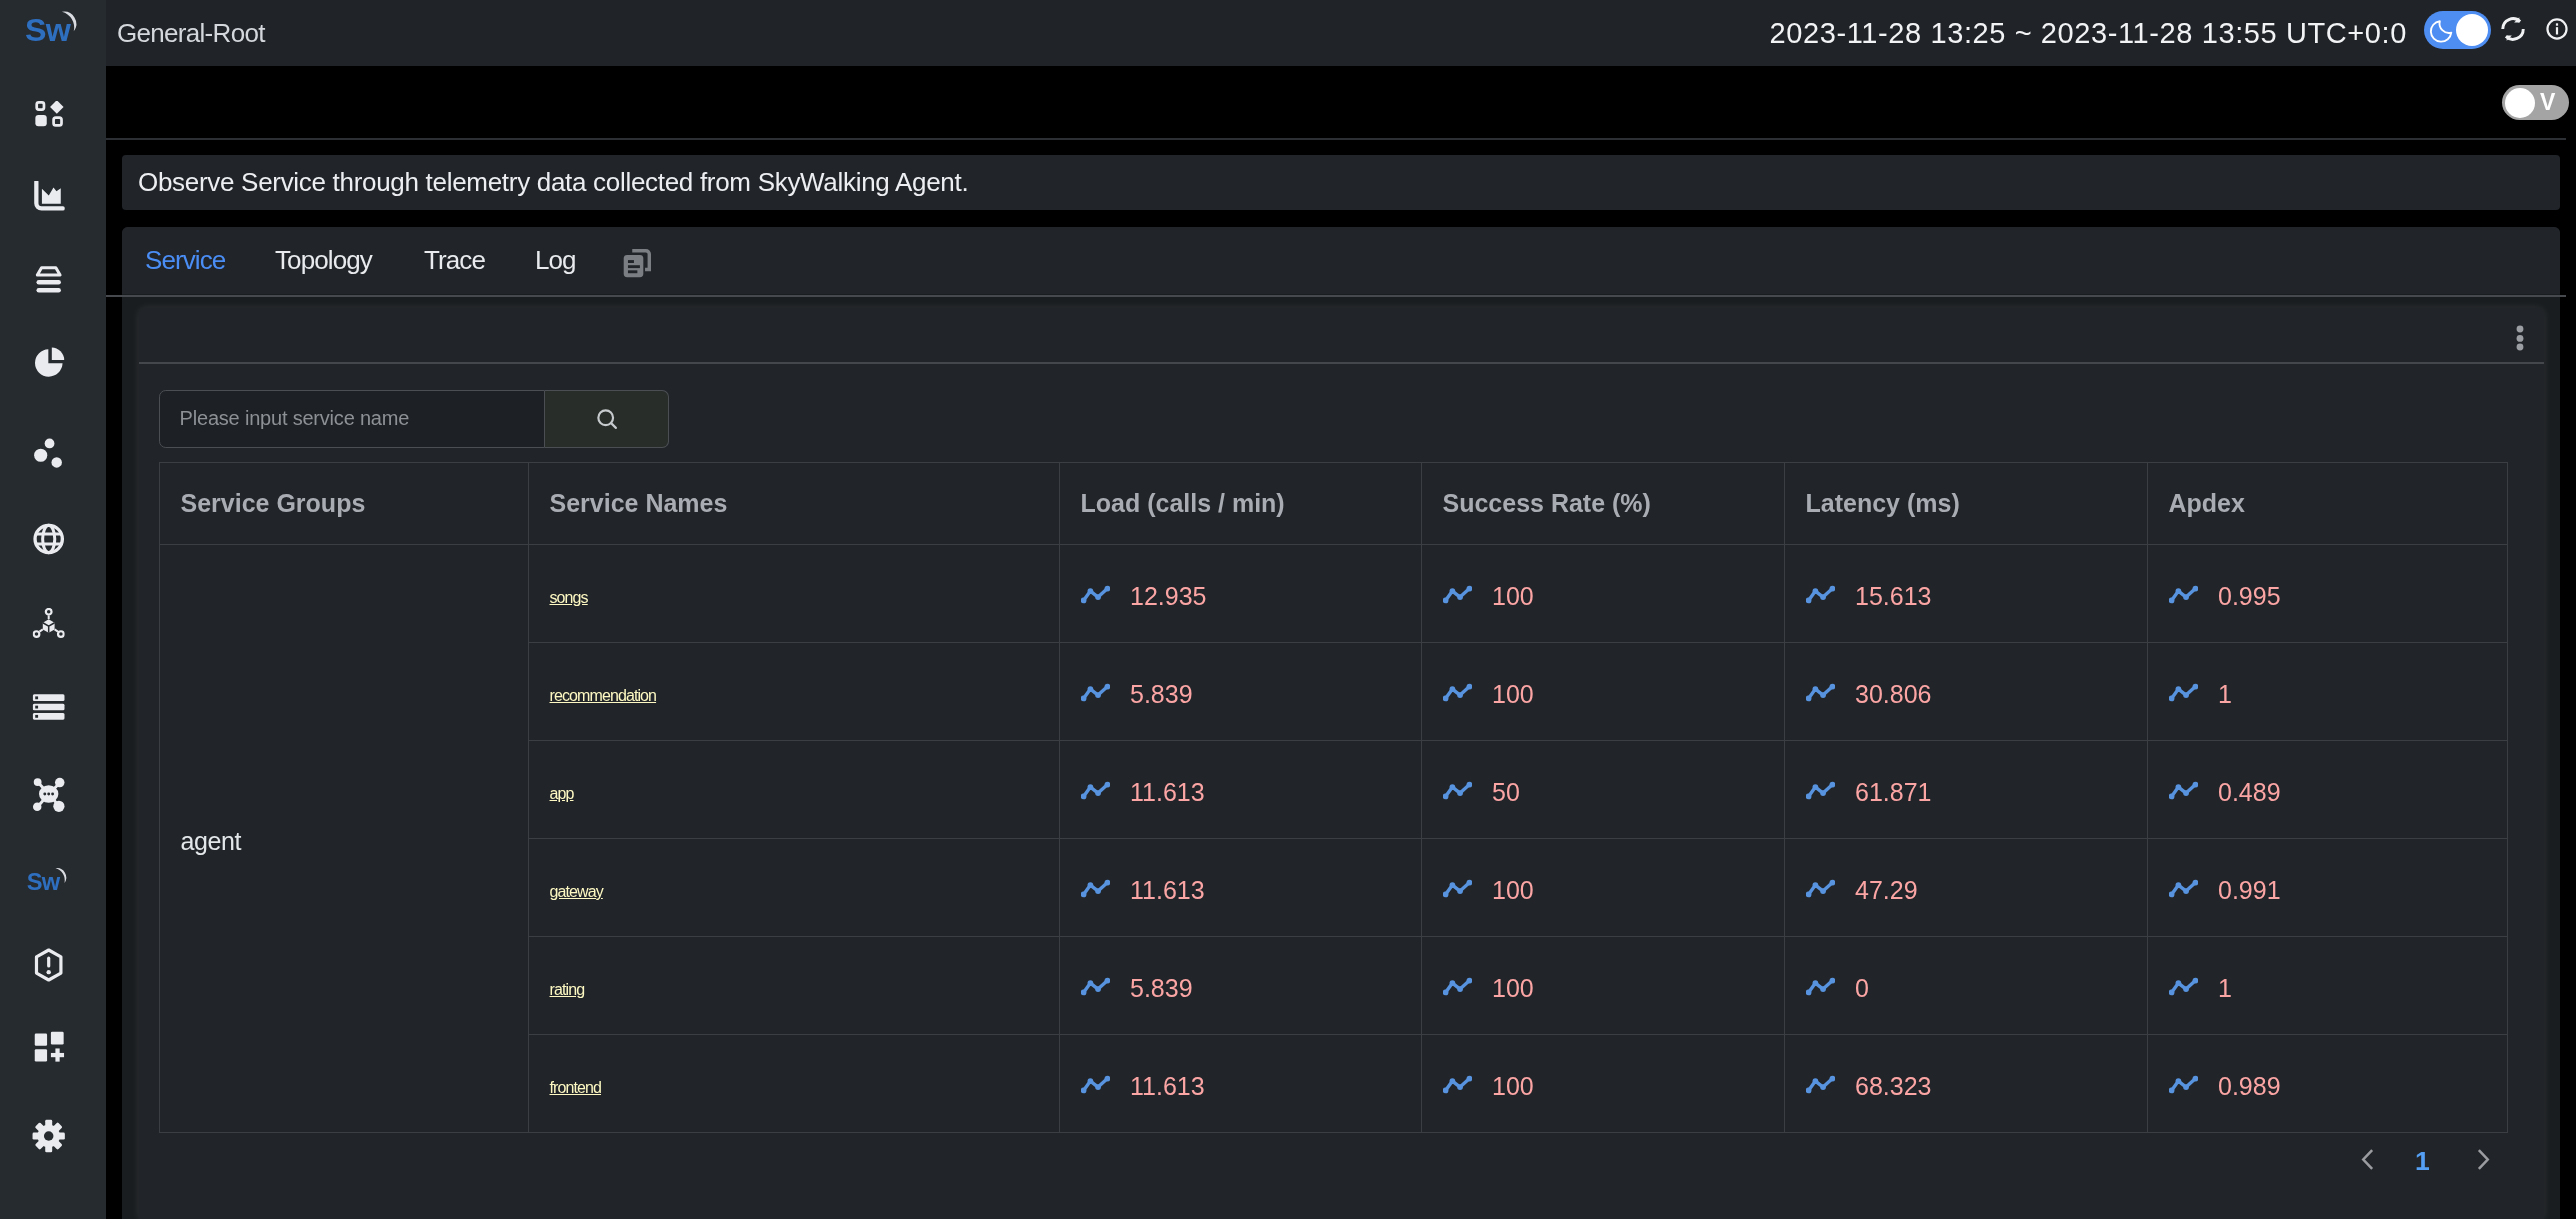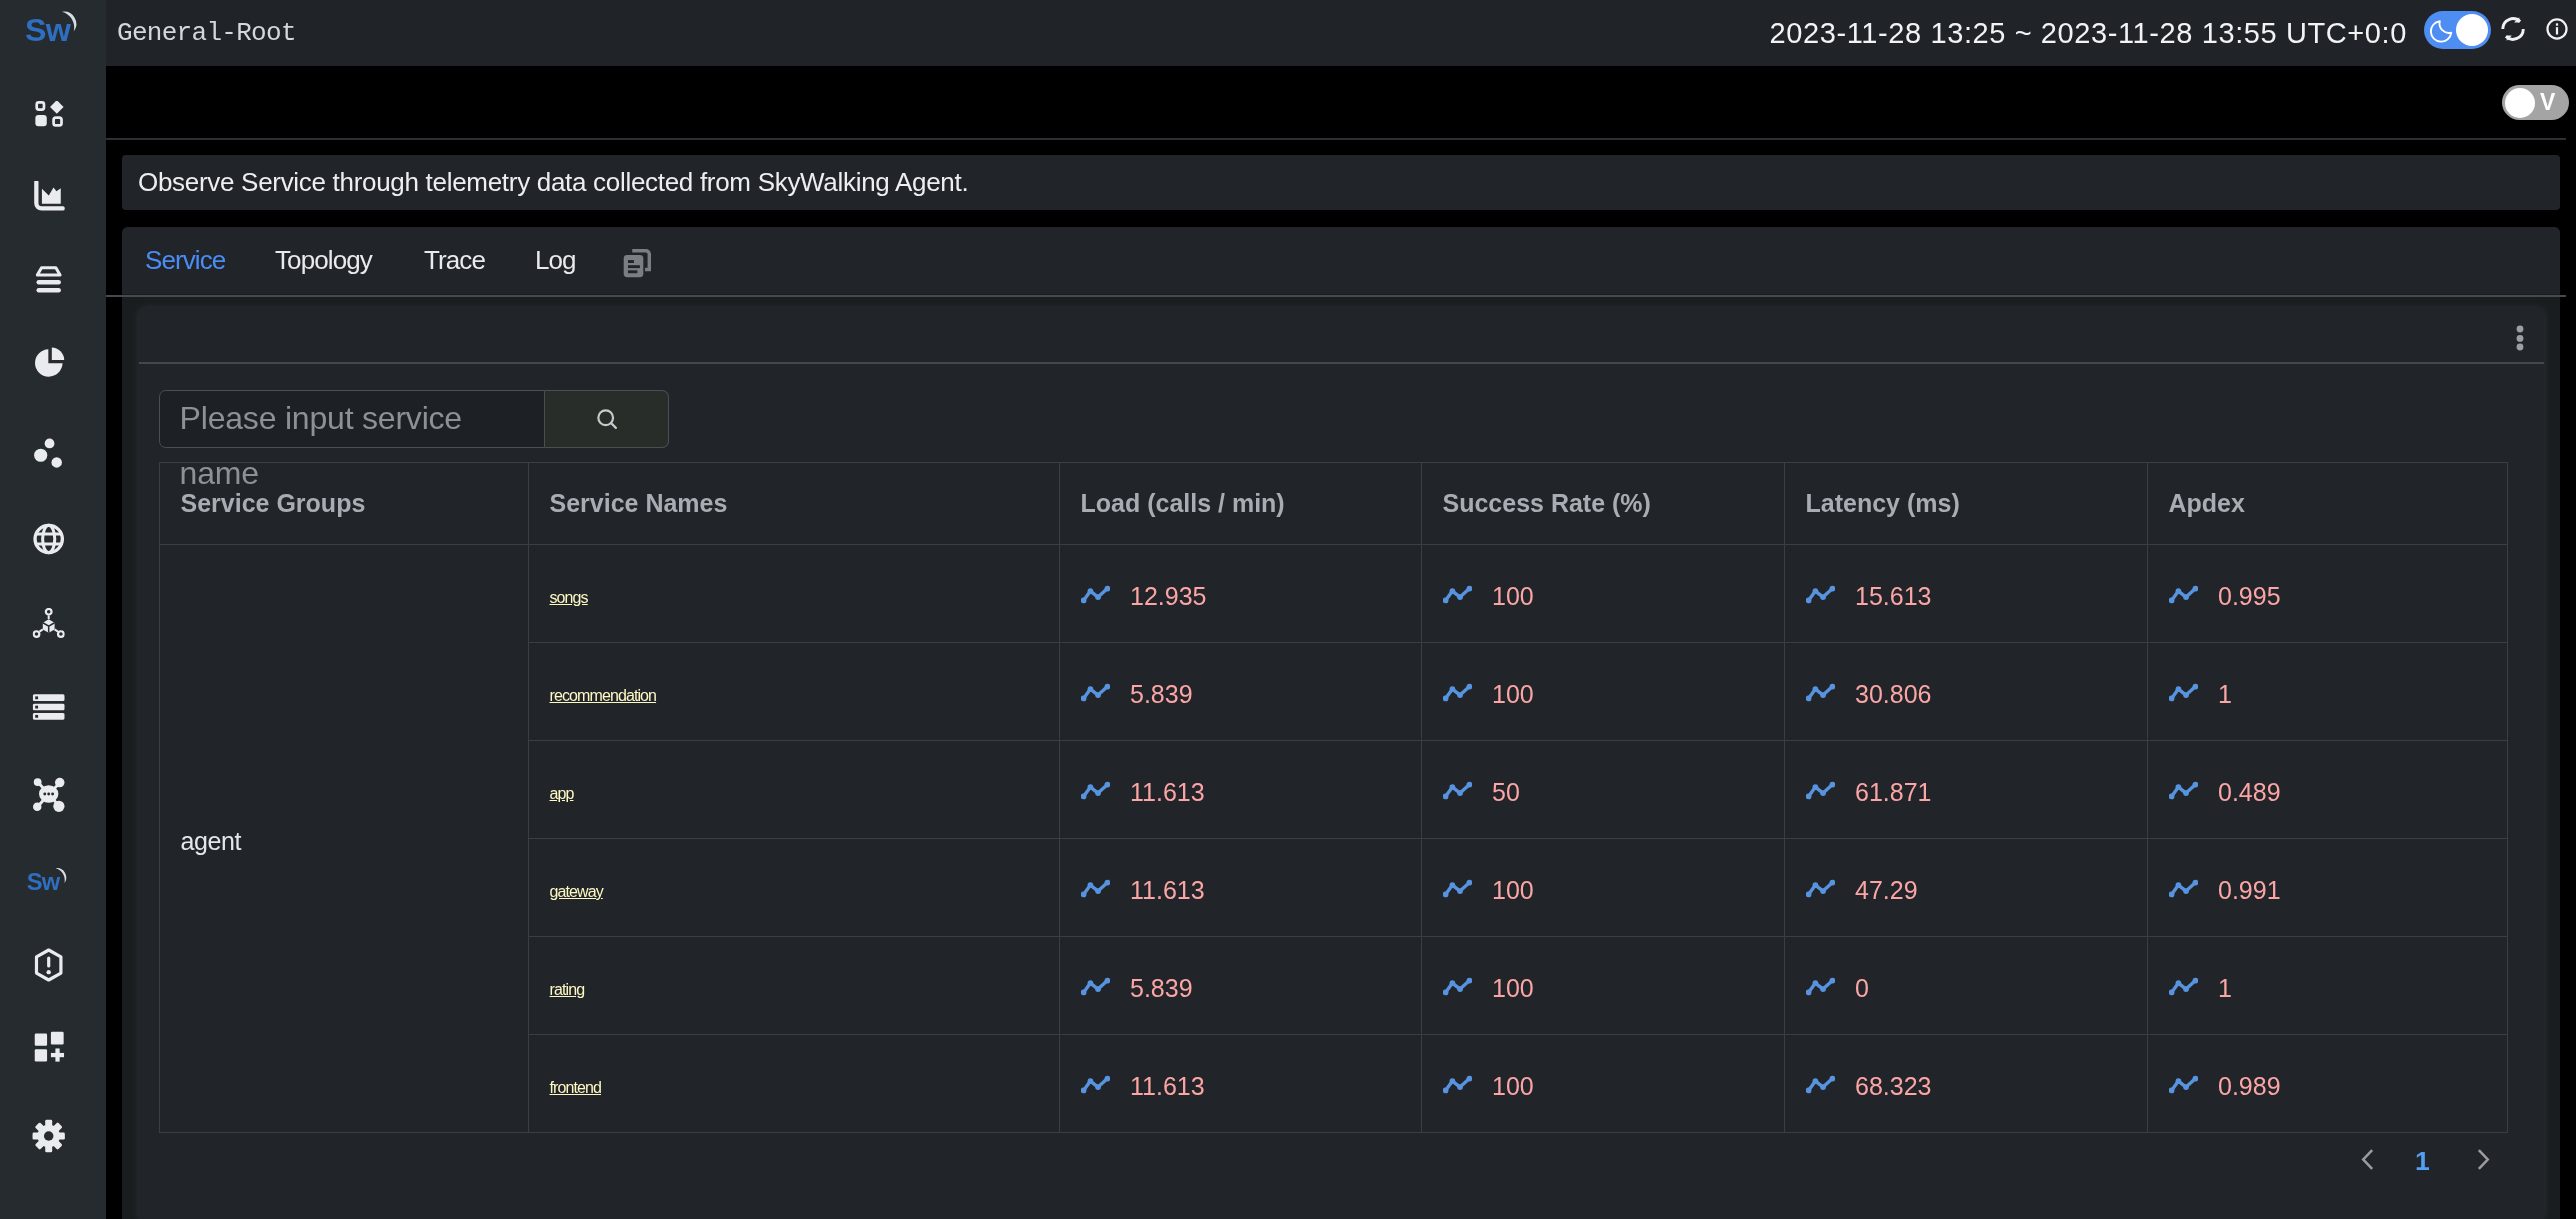--- a/index.html
+++ b/index.html
@@ -5,21 +5,21 @@
   * { margin:0; padding:0; box-sizing:border-box; }
   html,body { width:2576px; height:1220px; background:#000; font-family:"Liberation Sans", sans-serif; overflow:hidden; }
 
   
   #sidebar { position:absolute; left:0; top:0; width:106px; height:1220px; background:#262b30; }
   .sic { position:absolute; left:0; width:106px; display:flex; justify-content:center; transform:translateX(-4.3px); }
   .sic.logo0 { transform:none; }
 
   
   #header { position:absolute; left:106px; top:0; width:2470px; height:66px; background:#202428; }
-  #htitle { position:absolute; left:11px; top:0; height:52px; line-height:66px; font-size:26px; letter-spacing:-0.7px; color:#d4d8dd;font-family:Liberation Mono, monospace; }
+  #htitle { position:absolute; left:11px; top:0; height:52px; line-height:66px; font-size:26px; letter-spacing:-0.7px; color:#d4d8dd; }
   #time { position:absolute; right:169px; top:0; height:66px; line-height:66px; font-size:29px; letter-spacing:0.6px; color:#f2f3f5; }
   #moontoggle { position:absolute; right:85px; top:11px; width:67px; height:38px; border-radius:19.6px; background:#4e8df2; }
   #moontoggle .knob { position:absolute; right:3.4px; top:3.4px; width:32px; height:32px; border-radius:50%; background:#fff; }
 
   
   #vtoggle { position:absolute; left:2502px; top:85px; width:67px; height:35px; border-radius:18px; background:#a4a4a4; }
   #vtoggle .knob { position:absolute; left:2.6px; top:2.6px; width:30px; height:30px; border-radius:50%; background:#fff; }
   #vtoggle .v { position:absolute; right:13.7px; top:0; height:35px; line-height:35px; color:#fff; font-size:23px; font-weight:bold; }
 
   #topline { position:absolute; left:106px; top:138px; width:2460px; height:1.7px; background:#2c3035; }
@@ -36,21 +36,21 @@
   #tabline { position:absolute; left:106px; top:295px; width:2460px; height:1.7px; background:#46494e; }
 
   
   #card { position:absolute; left:139px; top:308px; width:2405px; height:911px; background:#212529; border-radius:6.8px 6.8px 0 0; box-shadow:0 0 8.5px rgba(255,255,255,0.10); }
   #carddots { position:absolute; left:2514px; top:323px; }
   #cardline { position:absolute; left:139px; top:362px; width:2405px; height:1.7px; background:#44474c; }
 
   
   #searchwrap { position:absolute; left:159px; top:390px; width:510px; height:58px; }
   #searchinput { position:absolute; left:0; top:0; width:386px; height:58px; background:#1d2125; border:1.7px solid #4b4e53; border-right:0.9px solid #4b4e53; border-radius:6.8px 0 0 6.8px; }
-  #searchinput span { position:absolute; left:19.6px; top:0; height:55px; line-height:55px; font-size:32px; letter-spacing:-0.2px; color:#8d9196; }
+  #searchinput span { position:absolute; left:19.6px; top:0; height:55px; line-height:55px; font-size:20px; letter-spacing:-0.2px; color:#8d9196; }
   #searchbtn { position:absolute; left:386px; top:0; width:124px; height:58px; background:#282d29; border:1.7px solid #4b4e53; border-left:none; border-radius:0 6.8px 6.8px 0; display:flex; align-items:center; justify-content:center; }
 
   
   table { position:absolute; left:159px; top:462px; width:2349px; border-collapse:collapse; table-layout:fixed; }
   th, td { border:1.7px solid #3b3e43; padding:0 0 0 20.5px; text-align:left; vertical-align:middle; }
   th { height:82px; font-size:25px; color:#a9adb3; font-weight:bold; }
   td { height:98px; font-size:25px; color:#eef0f2; }
   td.group { color:#e4e7ea; letter-spacing:-0.4px; padding-top:5.1px; }
   a.link { color:#fef9c3; text-decoration:underline; font-size:16px; letter-spacing:-0.9px; position:relative; top:0.9px; }
   .metric { display:flex; align-items:center; }

